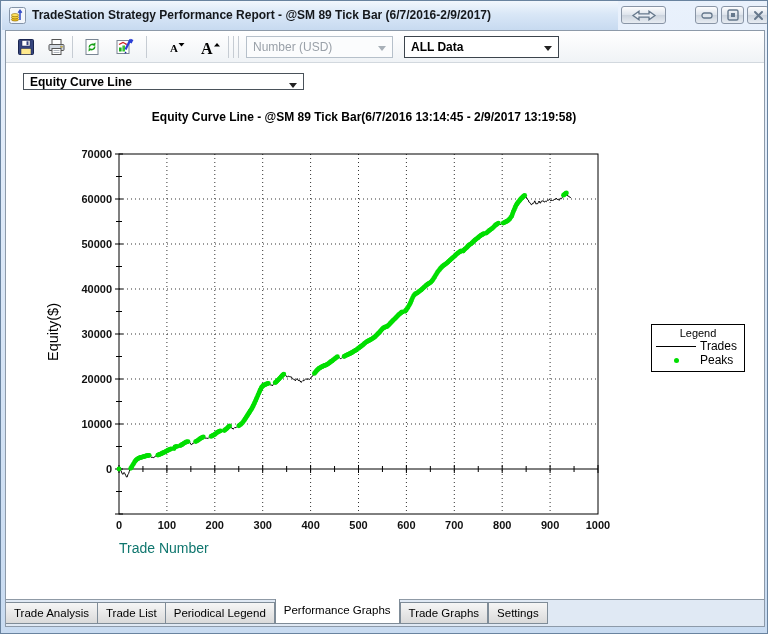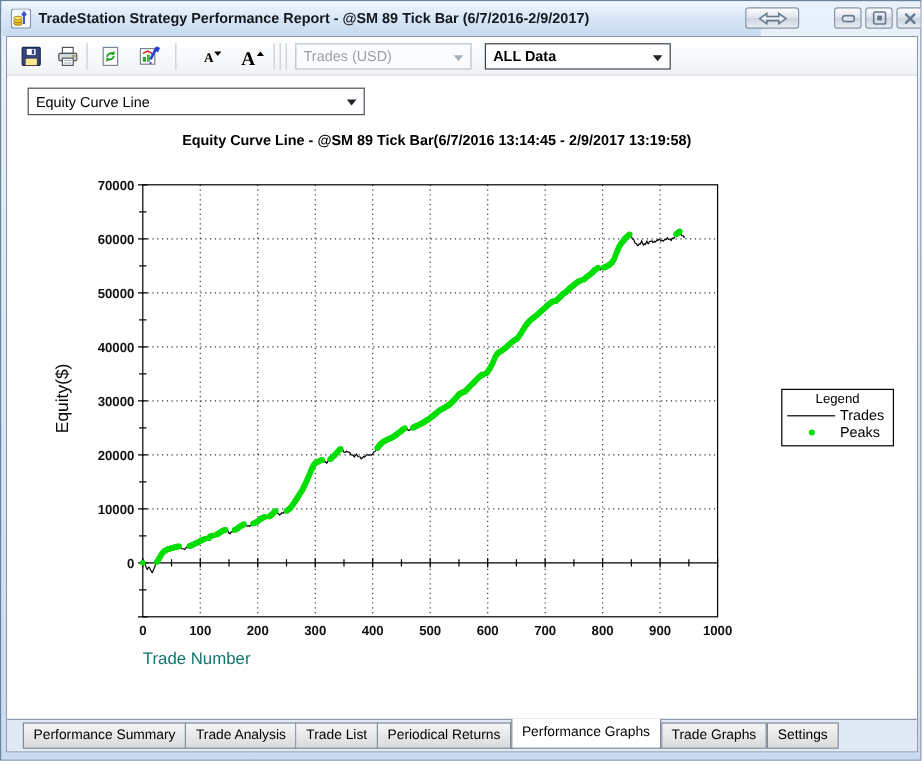--- a/index.html
+++ b/index.html
@@ -1,36 +1,36 @@
 <!DOCTYPE html>
 <html><head>
 <meta charset="utf-8">
 <title></title>
 <style>
   html,body{margin:0;padding:0;background:#fff;font-family:"Liberation Sans",sans-serif;}
   .window{position:relative;width:768px;height:634px;background:linear-gradient(#e9f1fc,#c8dbf1);border:1px solid #69839f;box-sizing:border-box;overflow:hidden;}
   
-  .titlebar{position:absolute;left:1px;top:0;width:616px;height:29px;background:linear-gradient(#f2f7fd,#d9e7f7 45%,#c7daf0);padding-left:16px;}
+  .titlebar{position:absolute;left:1px;top:0;width:616px;height:29px;background:linear-gradient(#f2f7fd,#d9e7f7 45%,#c7daf0);}
   .app-icon{position:absolute;left:7px;top:6px;width:17px;height:17px;}
   .win-title{position:absolute;left:30px;top:7px;font-size:12px;font-weight:700;color:#15181c;white-space:nowrap;}
   .wbtn{position:absolute;top:5px;height:18px;border:1px solid #8995a6;border-radius:3px;background:linear-gradient(#fdfdfe,#dee4ec 48%,#ccd4de 52%,#e7ecf2);padding:0;box-sizing:border-box;display:flex;align-items:center;justify-content:center;}
   .wbtn svg{display:block;}
   
   .client{position:absolute;left:4px;top:29px;width:760px;height:597px;background:#fff;border:1px solid #8d9aa9;box-sizing:border-box;}
   .toolbar{position:absolute;left:0;top:0;width:758px;height:32px;background:linear-gradient(#ffffff,#f0f3f6);border-bottom:1px solid #d2d8de;box-sizing:border-box;}
   .tbtn{position:absolute;top:5px;width:24px;height:22px;border:none;background:transparent;padding:0;display:flex;align-items:center;justify-content:center;}
   .tsep{position:absolute;top:5px;width:1px;height:22px;background:#c6ccd3;}
   .combo{position:absolute;top:5px;height:22px;background:#fff;box-sizing:border-box;font-size:12px;display:flex;align-items:center;padding-left:6px;white-space:nowrap;}
   .combo .arrow{position:absolute;right:6px;top:9px;width:0;height:0;border-left:4px solid transparent;border-right:4px solid transparent;border-top:5px solid #222;}
   .combo.disabled{border:1px solid #b6c0ca;color:#9aa1a9;background:#fbfcfd;}
   .combo.disabled .arrow{border-top-color:#a8b0b8;}
   .combo.dark{border:1px solid #3c444c;color:#000;font-weight:700;}
   
   .content{position:absolute;left:0;top:33px;width:758px;height:537px;background:#fff;overflow:hidden;}
-  .report-combo{position:absolute;left:17px;top:9px;width:281px;height:23px;border:1px solid #4a525a;font-weight:400;}
+  .report-combo{position:absolute;left:17px;top:9px;width:281px;height:17px;border:1px solid #4a525a;font-weight:700;}
   .chart-title{position:absolute;left:63px;top:46px;width:590px;text-align:center;font-size:12px;font-weight:700;color:#000;}
   #chart-svg{position:absolute;left:0;top:0;width:758px;height:537px;}
   #chart-svg .grid{stroke:#000;stroke-width:1;stroke-dasharray:1 3;opacity:.8;}
   #chart-svg .frame{fill:none;stroke:#000;stroke-width:1;}
   #chart-svg .axis{stroke:#000;stroke-width:1;}
   #chart-svg .tick{font-family:"Liberation Sans",sans-serif;font-size:11px;font-weight:700;fill:#111;}
   #chart-svg .curve{fill:none;stroke-width:1;}
   .ylabel{position:absolute;left:-23px;top:260px;width:140px;height:16px;transform:rotate(-90deg);text-align:center;font-size:14.5px;color:#000;}
   .xlabel{position:absolute;left:113px;top:476px;width:479px;text-align:left;font-size:14px;color:#0f766e;}
   .legend{position:absolute;left:645px;top:260px;width:94px;height:48px;border:1px solid #000;background:#fff;box-sizing:border-box;}
@@ -138,21 +138,21 @@
         <svg width="24" height="19" viewBox="0 0 24 19">
           <text x="3" y="16" font-family="Liberation Serif, serif" font-size="16" font-weight="bold" fill="#000">A</text>
           <path d="M16 8.6 h6 l-3 -3.6 Z" fill="#000"></path>
         </svg>
       </button>
       <span class="tsep" style="left:222px;"></span>
       <span class="tsep" style="left:227px;"></span>
       <span class="tsep" style="left:232px;"></span>
 
       <div class="combo disabled" style="left:240px;width:147px;">
-        <span>Trades (USD)</span>
+        <span>Number (USD)</span>
         <span class="arrow"></span>
       </div>
       <div class="combo dark" style="left:398px;width:155px;">
         <span>ALL Data</span>
         <span class="arrow"></span>
       </div>
     </div>
 
     <div class="content">
       <svg id="chart-svg" viewBox="0 0 758 537">
@@ -613,23 +613,22 @@
         <div class="legend-row">
           <span class="legend-marker">
               <span class="legend-dot" id="legend-dot" style="background: rgb(0, 222, 0);"></span>
             </span>
           <span>Peaks</span>
         </div>
       </div>
     </div>
 
     <div class="tabstrip">
-      <span class="tab first">Performance Summary</span>
       <span class="tab">Trade Analysis</span>
       <span class="tab">Trade List</span>
-      <span class="tab">Periodical Returns</span>
+      <span class="tab">Periodical Legend</span>
       <span class="tab active">Performance Graphs</span>
       <span class="tab after-active">Trade Graphs</span>
       <span class="tab after-active">Settings</span>
     </div>
 
   </div>
 </div>
 
 </body></html>

